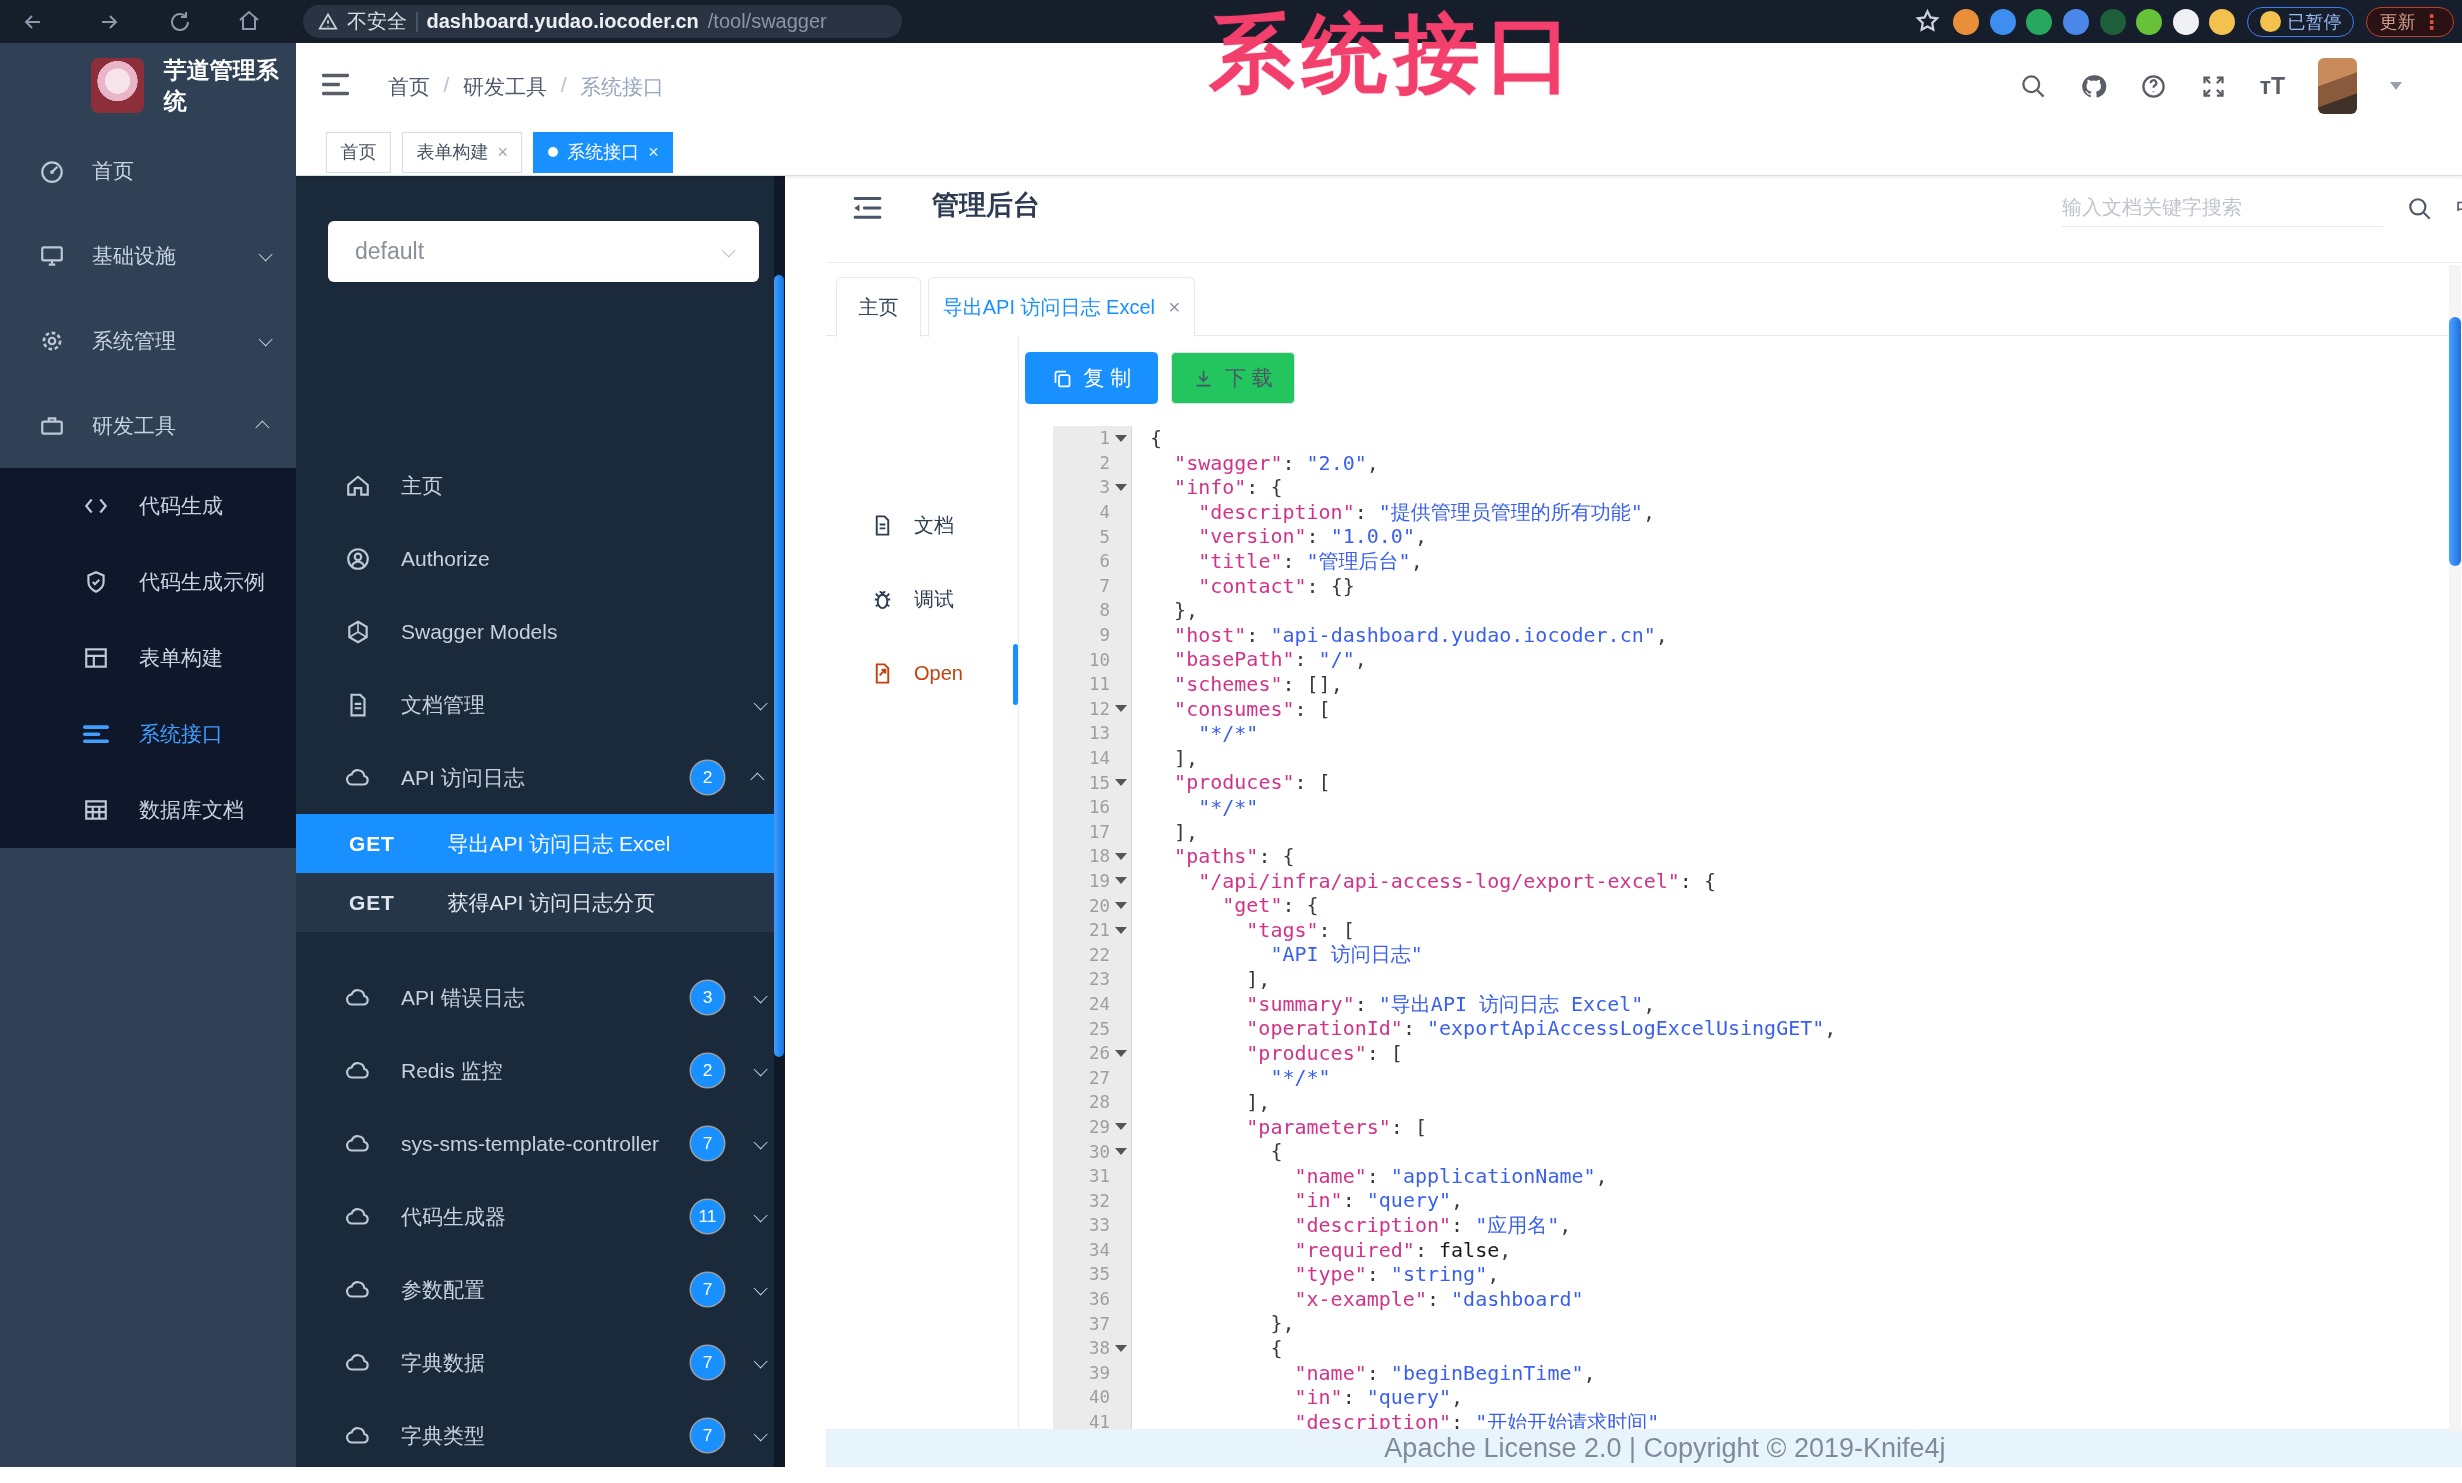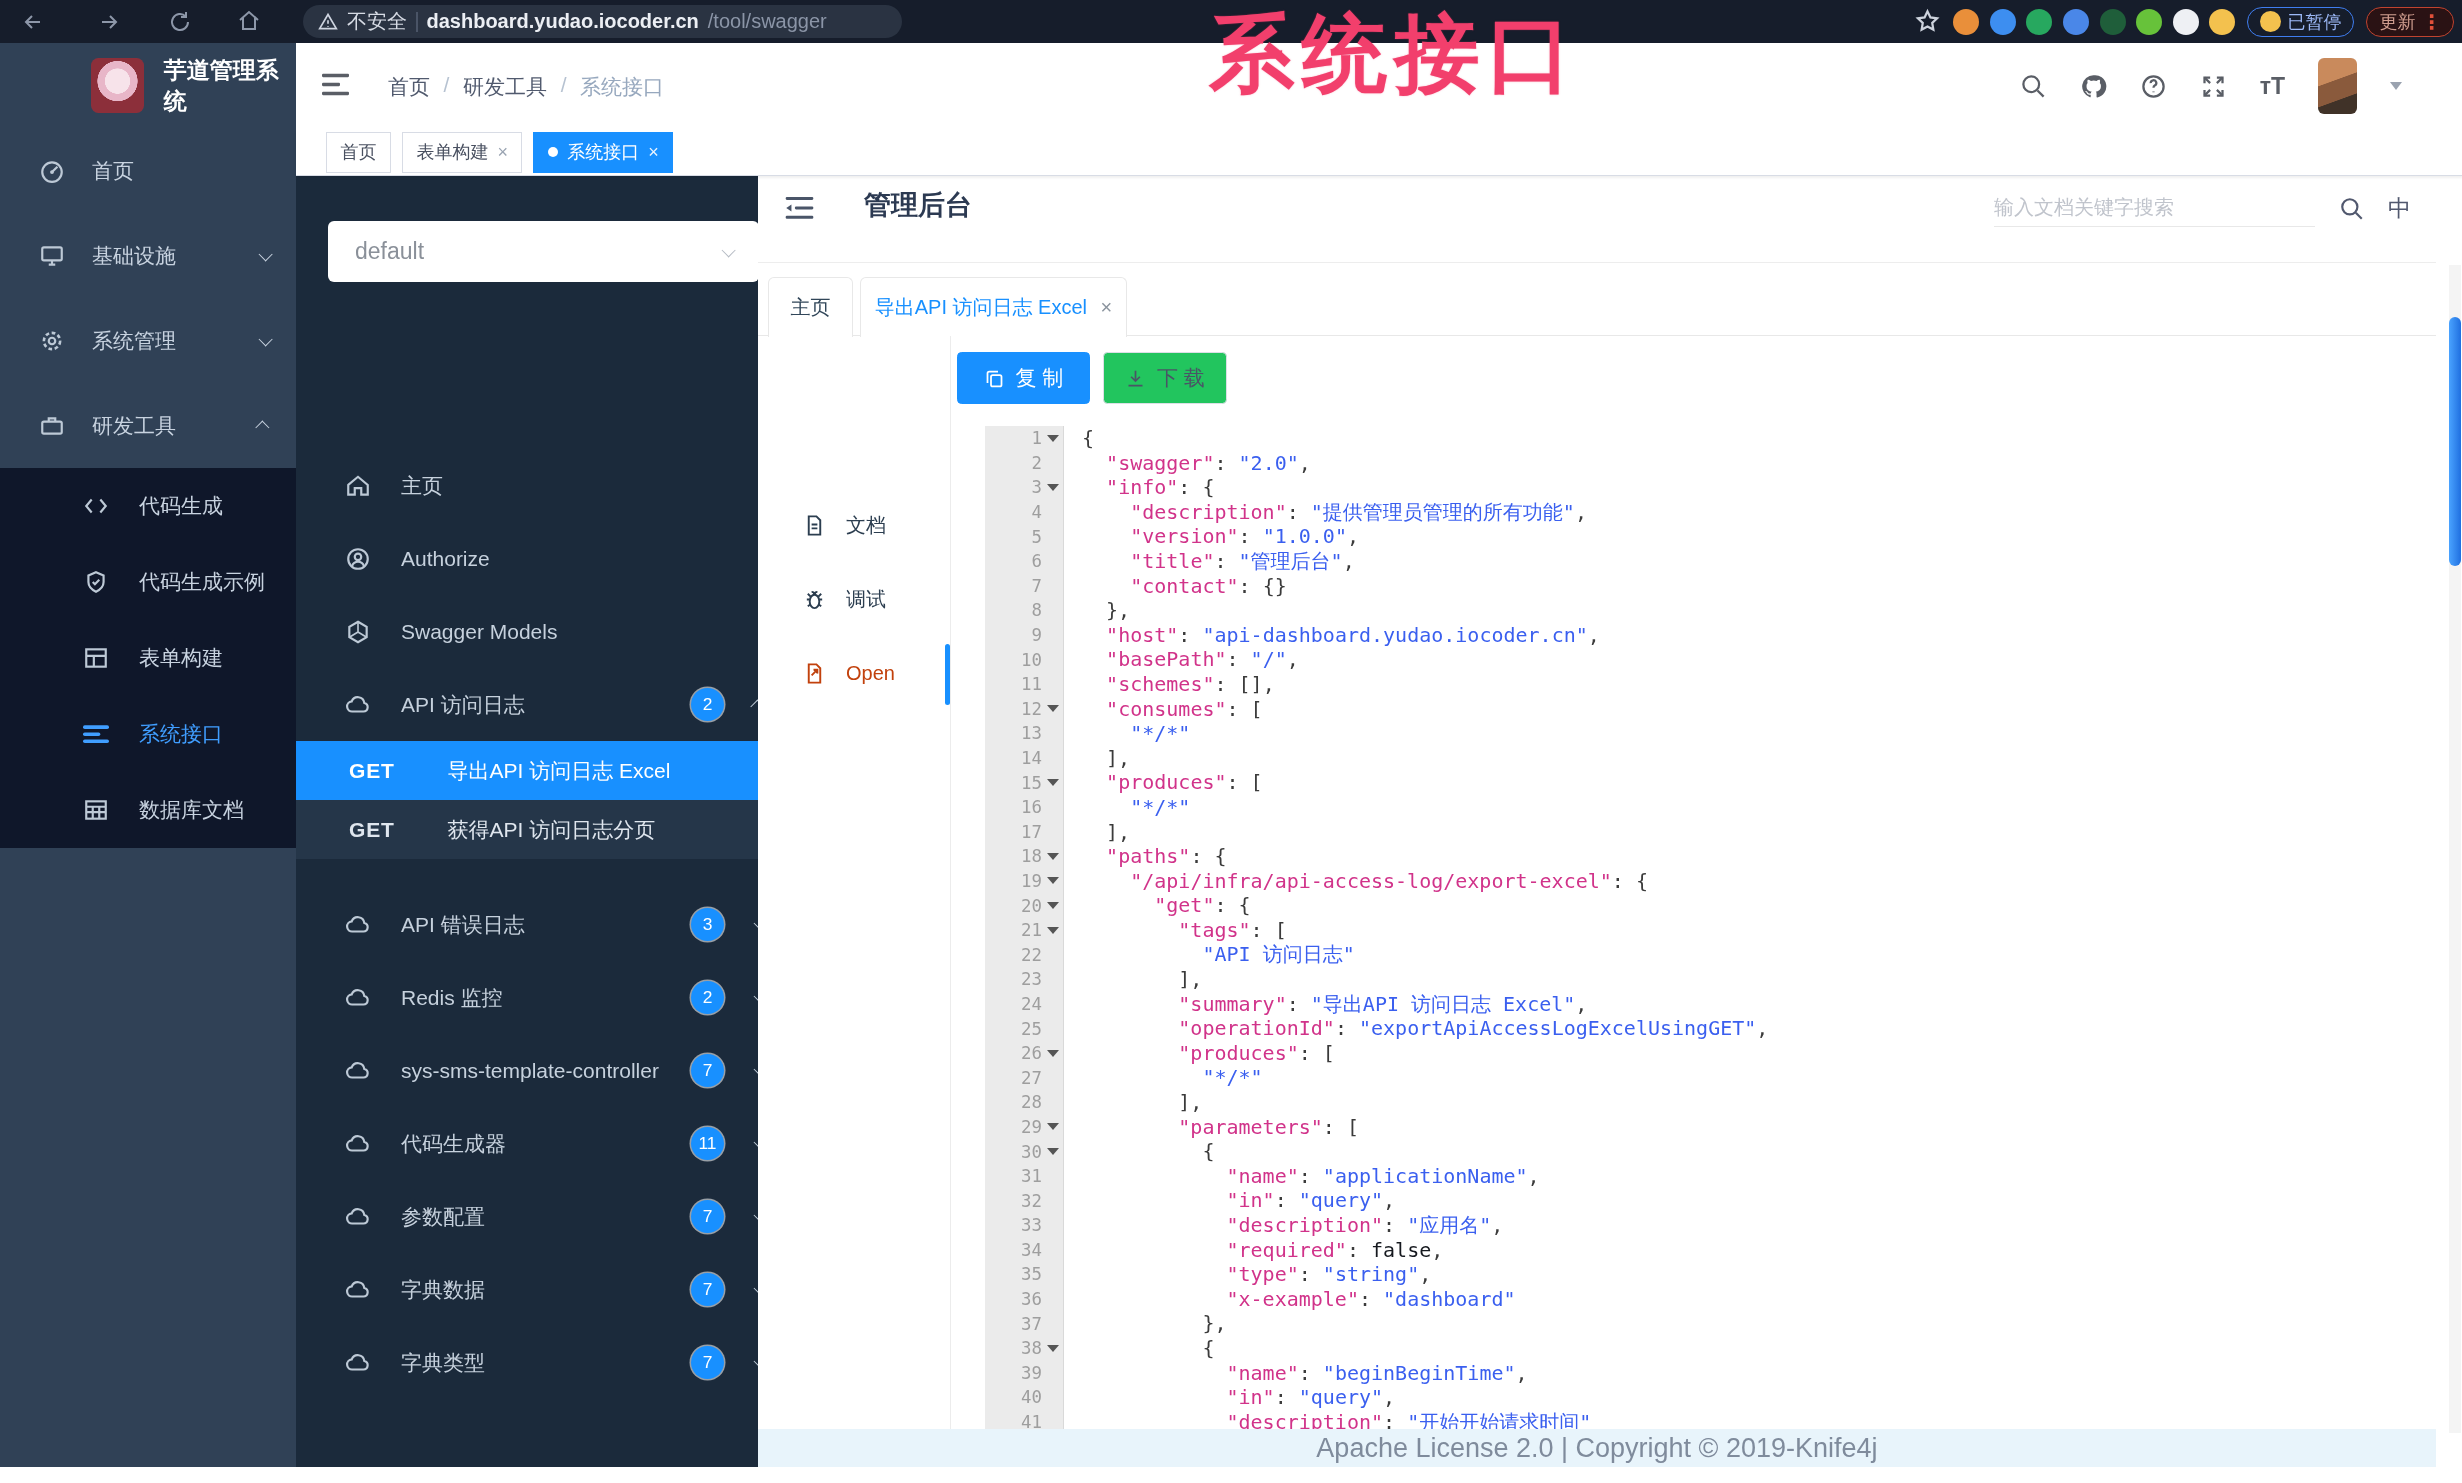--- a/index.html
+++ b/index.html
@@ -88,21 +88,21 @@
   .get-row { height:59px; display:flex; align-items:center; padding-left:53px; gap:53px;
     background:#253649; color:#dfe6ee; font-size:21px; cursor:pointer; }
   .get-row .method { font-weight:bold; letter-spacing:0.8px; }
   .get-row.active { background:#1890ff; color:#fff; }
   .get-gap { height:29px; }
   #sw-scroll-track { position:absolute; right:0; top:0; width:11.4px; height:1291px; background:#0e1826; }
   #sw-scroll-thumb { position:absolute; right:0.8px; top:99px; width:10px; height:782px; border-radius:5.3px;
     background:linear-gradient(90deg,#3f9bff,#1576e0); }
 
   
-  #knife { position:absolute; left:758px; top:176px; width:1514px; height:1291px; background:#fff; }
+  #knife { position:absolute; left:826px; top:176px; width:1514px; height:1291px; background:#fff; }
   #k-fold { position:absolute; left:27px; top:21px; width:29px; height:23px; color:#4a5568; cursor:pointer; }
   #k-title { position:absolute; left:106px; top:10.6px; font-size:27px; font-weight:bold; color:#2c3a52; }
   #k-search { position:absolute; left:1236px; top:12px; width:321px; height:39px; border:none; outline:none;
     border-bottom:1.5px solid #e8e8e8; font-size:20px; color:#333; background:transparent; }
   #k-search::placeholder { color:#c0c4cc; }
   #k-search-ic { position:absolute; left:1581px; top:20px; width:26px; height:26px; color:#51586e; cursor:pointer; }
   #k-lang { position:absolute; left:1630px; top:16.7px; font-size:23px; color:#51586e; cursor:pointer; }
   #k-divider { position:absolute; left:0; top:86px; width:1678px; height:0.8px; background:#ededed; }
 
   #k-tabs { position:absolute; left:0; top:87px; width:1678px; height:73px; border-bottom:0.8px solid #e8e8e8; }
@@ -355,20 +355,29 @@
 
     </div>
       <div class="swm-item">
     <svg class="mi" viewBox="0 0 24 24">
           <path d="M12 2.5l8 4.7v9.6l-8 4.7-8-4.7V7.2z" fill="none" stroke="currentColor" stroke-width="2"></path>
           <path d="M12 2.5V12m0 0l8 4.8M12 12l-8 4.8" fill="none" stroke="currentColor" stroke-width="1.5"></path>
         </svg>
         <span class="lbl">Swagger Models</span>
 
     </div>
+      <div class="swm-item">
+    <svg class="mi" viewBox="0 0 24 24">
+          <path d="M6 2.5h8l4 4V21.5H6z" fill="none" stroke="currentColor" stroke-width="2"></path>
+          <path d="M9 11h6M9 15h6" stroke="currentColor" stroke-width="2"></path>
+        </svg>
+        <span class="lbl">文档管理</span>
+
+    <span class="chev down"></span>
+      </div>
       <div class="swm-item">
     <svg class="mi" viewBox="0 0 24 24">
           <path d="M7 18h10a4 4 0 0 0 .8-7.9A6 6 0 0 0 6.2 8.7 4.6 4.6 0 0 0 7 18z" fill="none" stroke="currentColor" stroke-width="2"></path>
         </svg>
         <span class="lbl">API 访问日志</span>
     <span class="badge">2</span>
     <span class="chev up"></span>
       </div>
       <div class="get-group">
         <div class="get-row active">

